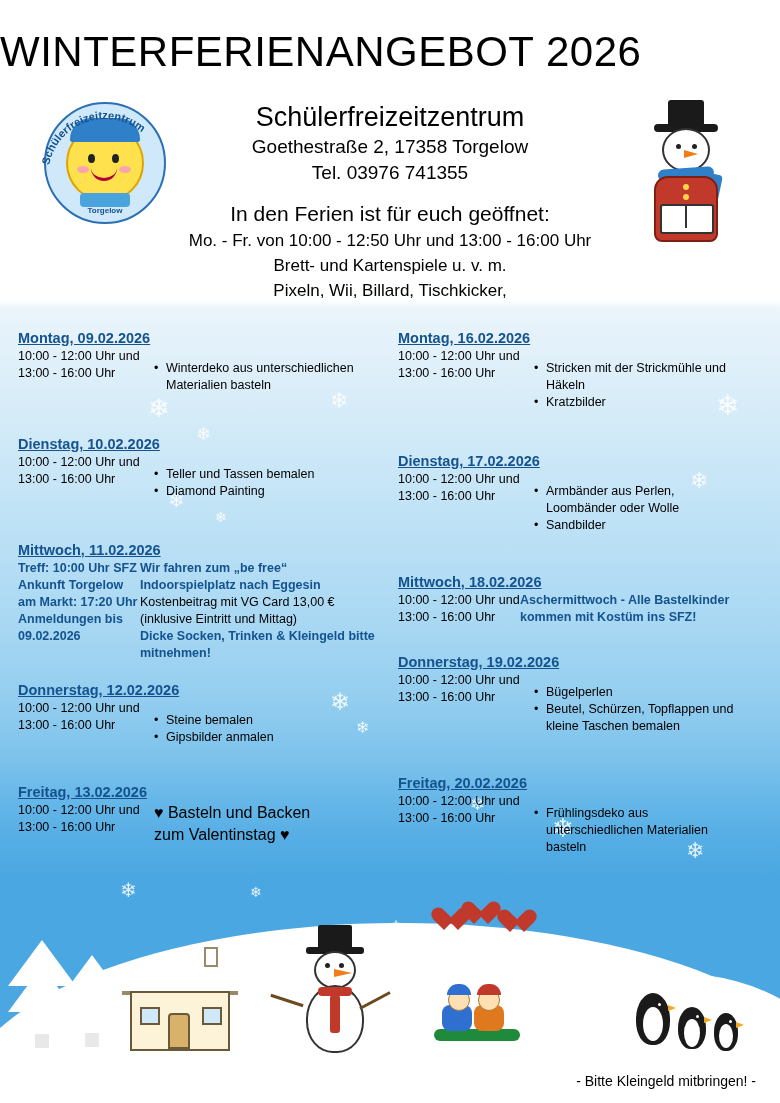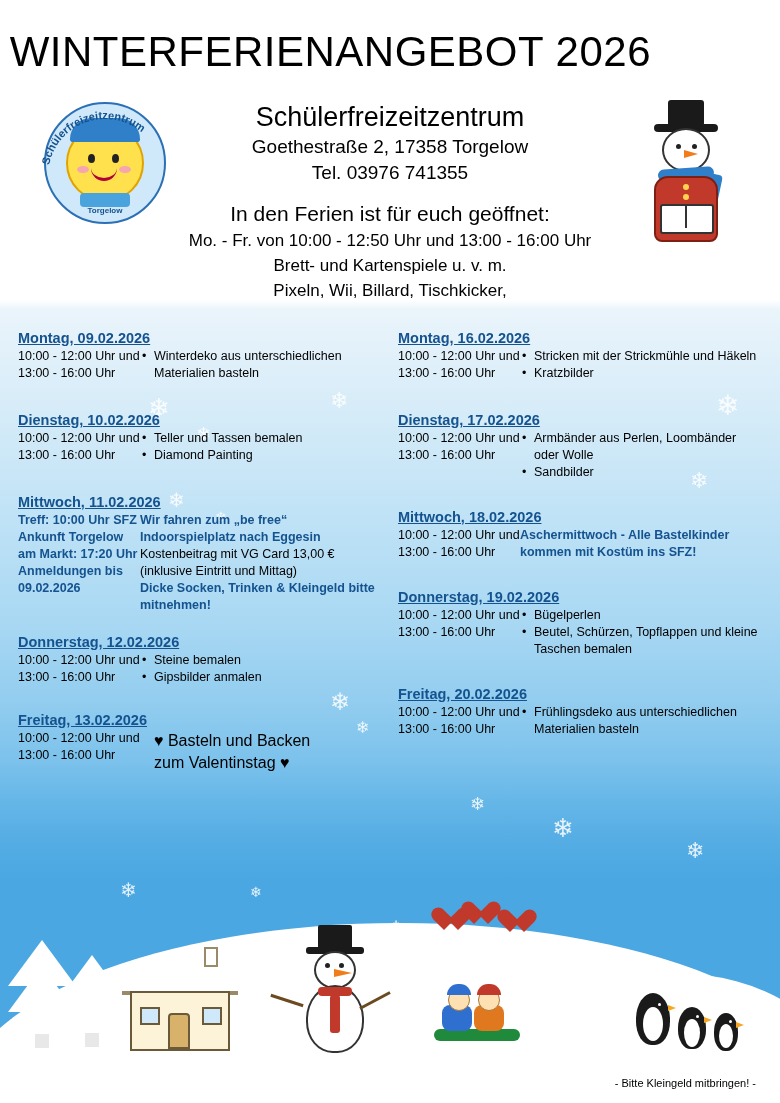--- a/index.html
+++ b/index.html
@@ -64,21 +64,21 @@
     background: #ffffff;
     border-radius: 60% 40% 0 0 / 100% 100% 0 0;
   }
 
   
   .title {
     position: absolute;
     top: 28px;
     left: 0;
     width: 651px;
-    text-align: right;
+    text-align: left;
     font-size: 42px;
     font-weight: normal;
     letter-spacing: 0.5px;
     color: #000000;
     font-family: "Liberation Sans", sans-serif;
   }
   .header-center {
     position: absolute;
     top: 100px;
     left: 150px;
@@ -290,21 +290,21 @@
     line-height: 17px;
     color: #000;
   }
   .acts {
     flex: 1;
     font-size: 12.5px;
     line-height: 17px;
     color: #000;
   }
   .acts ul {
-    margin: 0;
+    margin: 12px;
     padding-left: 14px;
     list-style: none;
   }
   .acts li {
     position: relative;
     padding-left: 0;
   }
   .acts li:before {
     content: "\2022";
     position: absolute;
@@ -427,21 +427,21 @@
   .penguin { position: absolute; bottom: 52px; }
   .pg-body { position: absolute; background: #1a1a1a; border-radius: 50% 50% 45% 45%; }
   .pg-belly { position: absolute; background: #ffffff; border-radius: 50%; }
   .pg-beak { position: absolute; width: 0; height: 0; border-top: 3px solid transparent; border-bottom: 3px solid transparent; border-left: 8px solid #f5a623; }
   .pg-eye { position: absolute; width: 3px; height: 3px; background: #fff; border-radius: 50%; }
 
   .footer-note {
     position: absolute;
     right: 24px;
     bottom: 14px;
-    font-size: 11px;
+    font-size: 14px;
     color: #000;
   }
 </style>
 </head>
 <body>
 
 <div class="poster">
 
   <div class="title">WINTERFERIENANGEBOT 2026</div>
 

